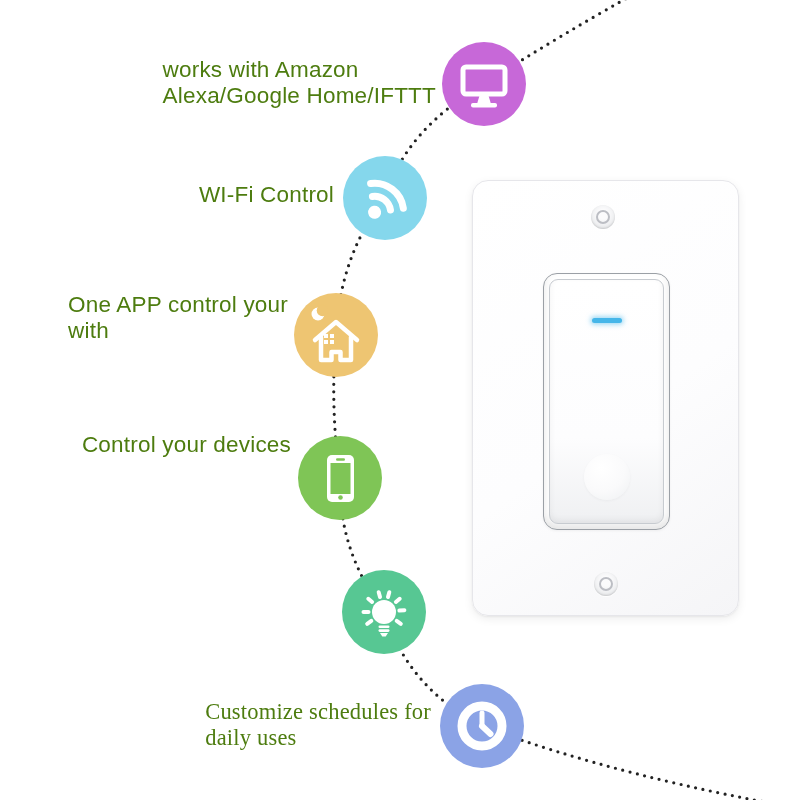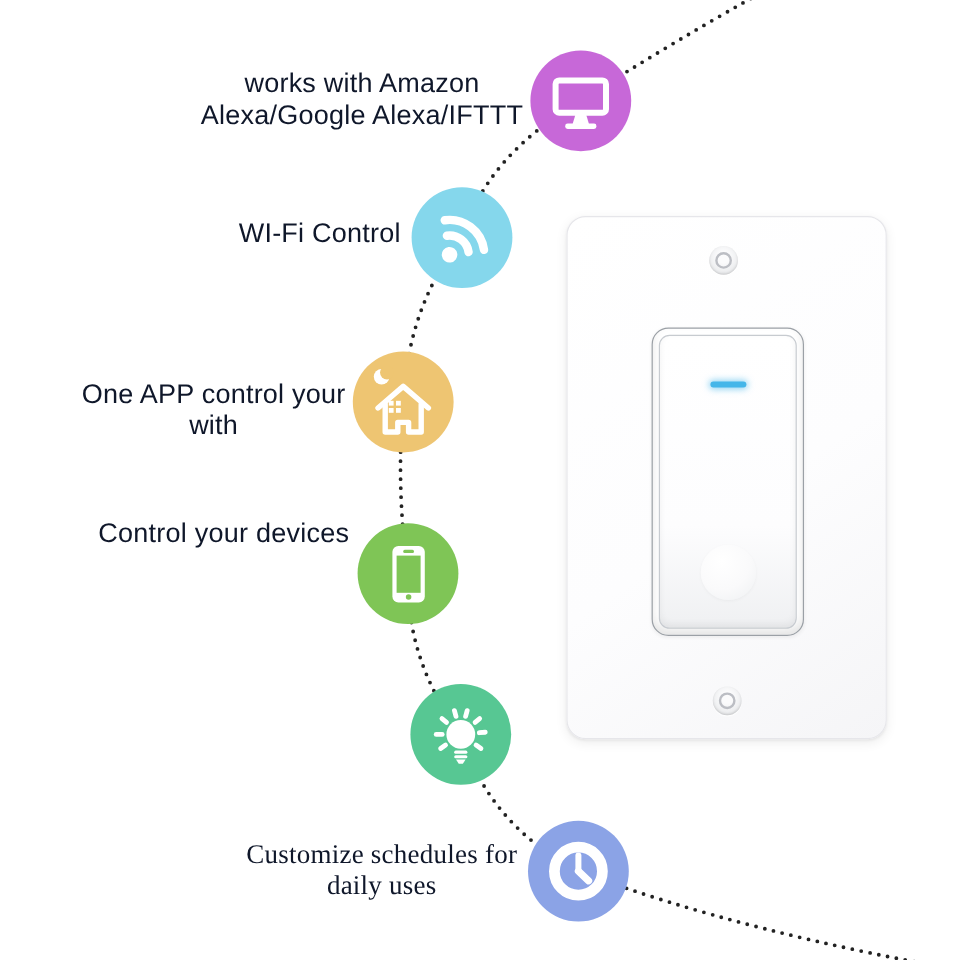--- a/index.html
+++ b/index.html
@@ -10,28 +10,28 @@
   }
   
   #curve{position:absolute;left:0;top:0;pointer-events:none;}
   
   .badge{
     position:absolute;width:84px;height:84px;border-radius:50%;
     background:var(--c,#ccc);
   }
   .badge svg{position:absolute;left:0;top:0;}
   .label{
-    position:absolute;text-align:center;color:#0f172a;
+    position:absolute;text-align:left;color:#4d7c0f;
     font-size:22.5px;line-height:26px;letter-spacing:.2px;white-space:nowrap;
   }
   .label div{min-height:0;}
   
   .b1{left:442px;top:42px;}   .t1{right:364px;top:57px;}
   .b2{left:343px;top:156px;}  .t2{right:466px;top:182px;}
-  .b3{left:294px;top:293px;}  .t3{right:512px;top:316px;}
+  .b3{left:294px;top:293px;}  .t3{right:512px;top:292px;}
   .b4{left:298px;top:436px;}  .t4{right:509px;top:432px;}
   .b5{left:342px;top:570px;}  .t5{right:462px;top:593px;}
   .b6{left:440px;top:684px;}  .t6{right:369px;top:699px;font-family:Liberation Serif, serif;}
 
   
   .plate{
     position:absolute;left:472px;top:180px;width:265px;height:434px;
     border-radius:16px;
     background:linear-gradient(145deg,#ffffff 0%,#fdfdfe 55%,#f5f5f7 100%);
     border:1px solid #e6e6ea;
@@ -76,21 +76,21 @@
 <body>
 
 <div id="stage" style="--dots: #222222; --led: #45b6e9;">
 
   <svg id="curve" width="800" height="800" viewBox="0 0 800 800" aria-hidden="true">
     <path d="M 652 -16 Q 560 35 484 84 Q 405 130 385 198 Q 340 255 336 335 Q 330 408 340 478 Q 338 550 384 612 Q 408 688 482 726 Q 620 778 820 812" fill="none" style="stroke:var(--dots,#222)" stroke-width="3.2" stroke-linecap="round" stroke-dasharray="0 7.5"></path>
   </svg>
 
   <div class="label t1">
     <div>works with Amazon</div>
-    <div>Alexa/Google Alexa/IFTTT</div>
+    <div>Alexa/Google Home/IFTTT</div>
   </div>
   <div class="badge b1" style="--c: #c768d8;">
     <svg width="84" height="84" viewBox="0 0 84 84">
       <rect x="21" y="25" width="42" height="27" rx="3" fill="none" stroke="#fff" stroke-width="5"></rect>
       <path d="M38 52 h8 l3 10 h-14 z" fill="#fff"></path>
       <rect x="29" y="61" width="26" height="4.5" rx="2" fill="#fff"></rect>
     </svg>
   </div>
 
   <div class="label t2">

